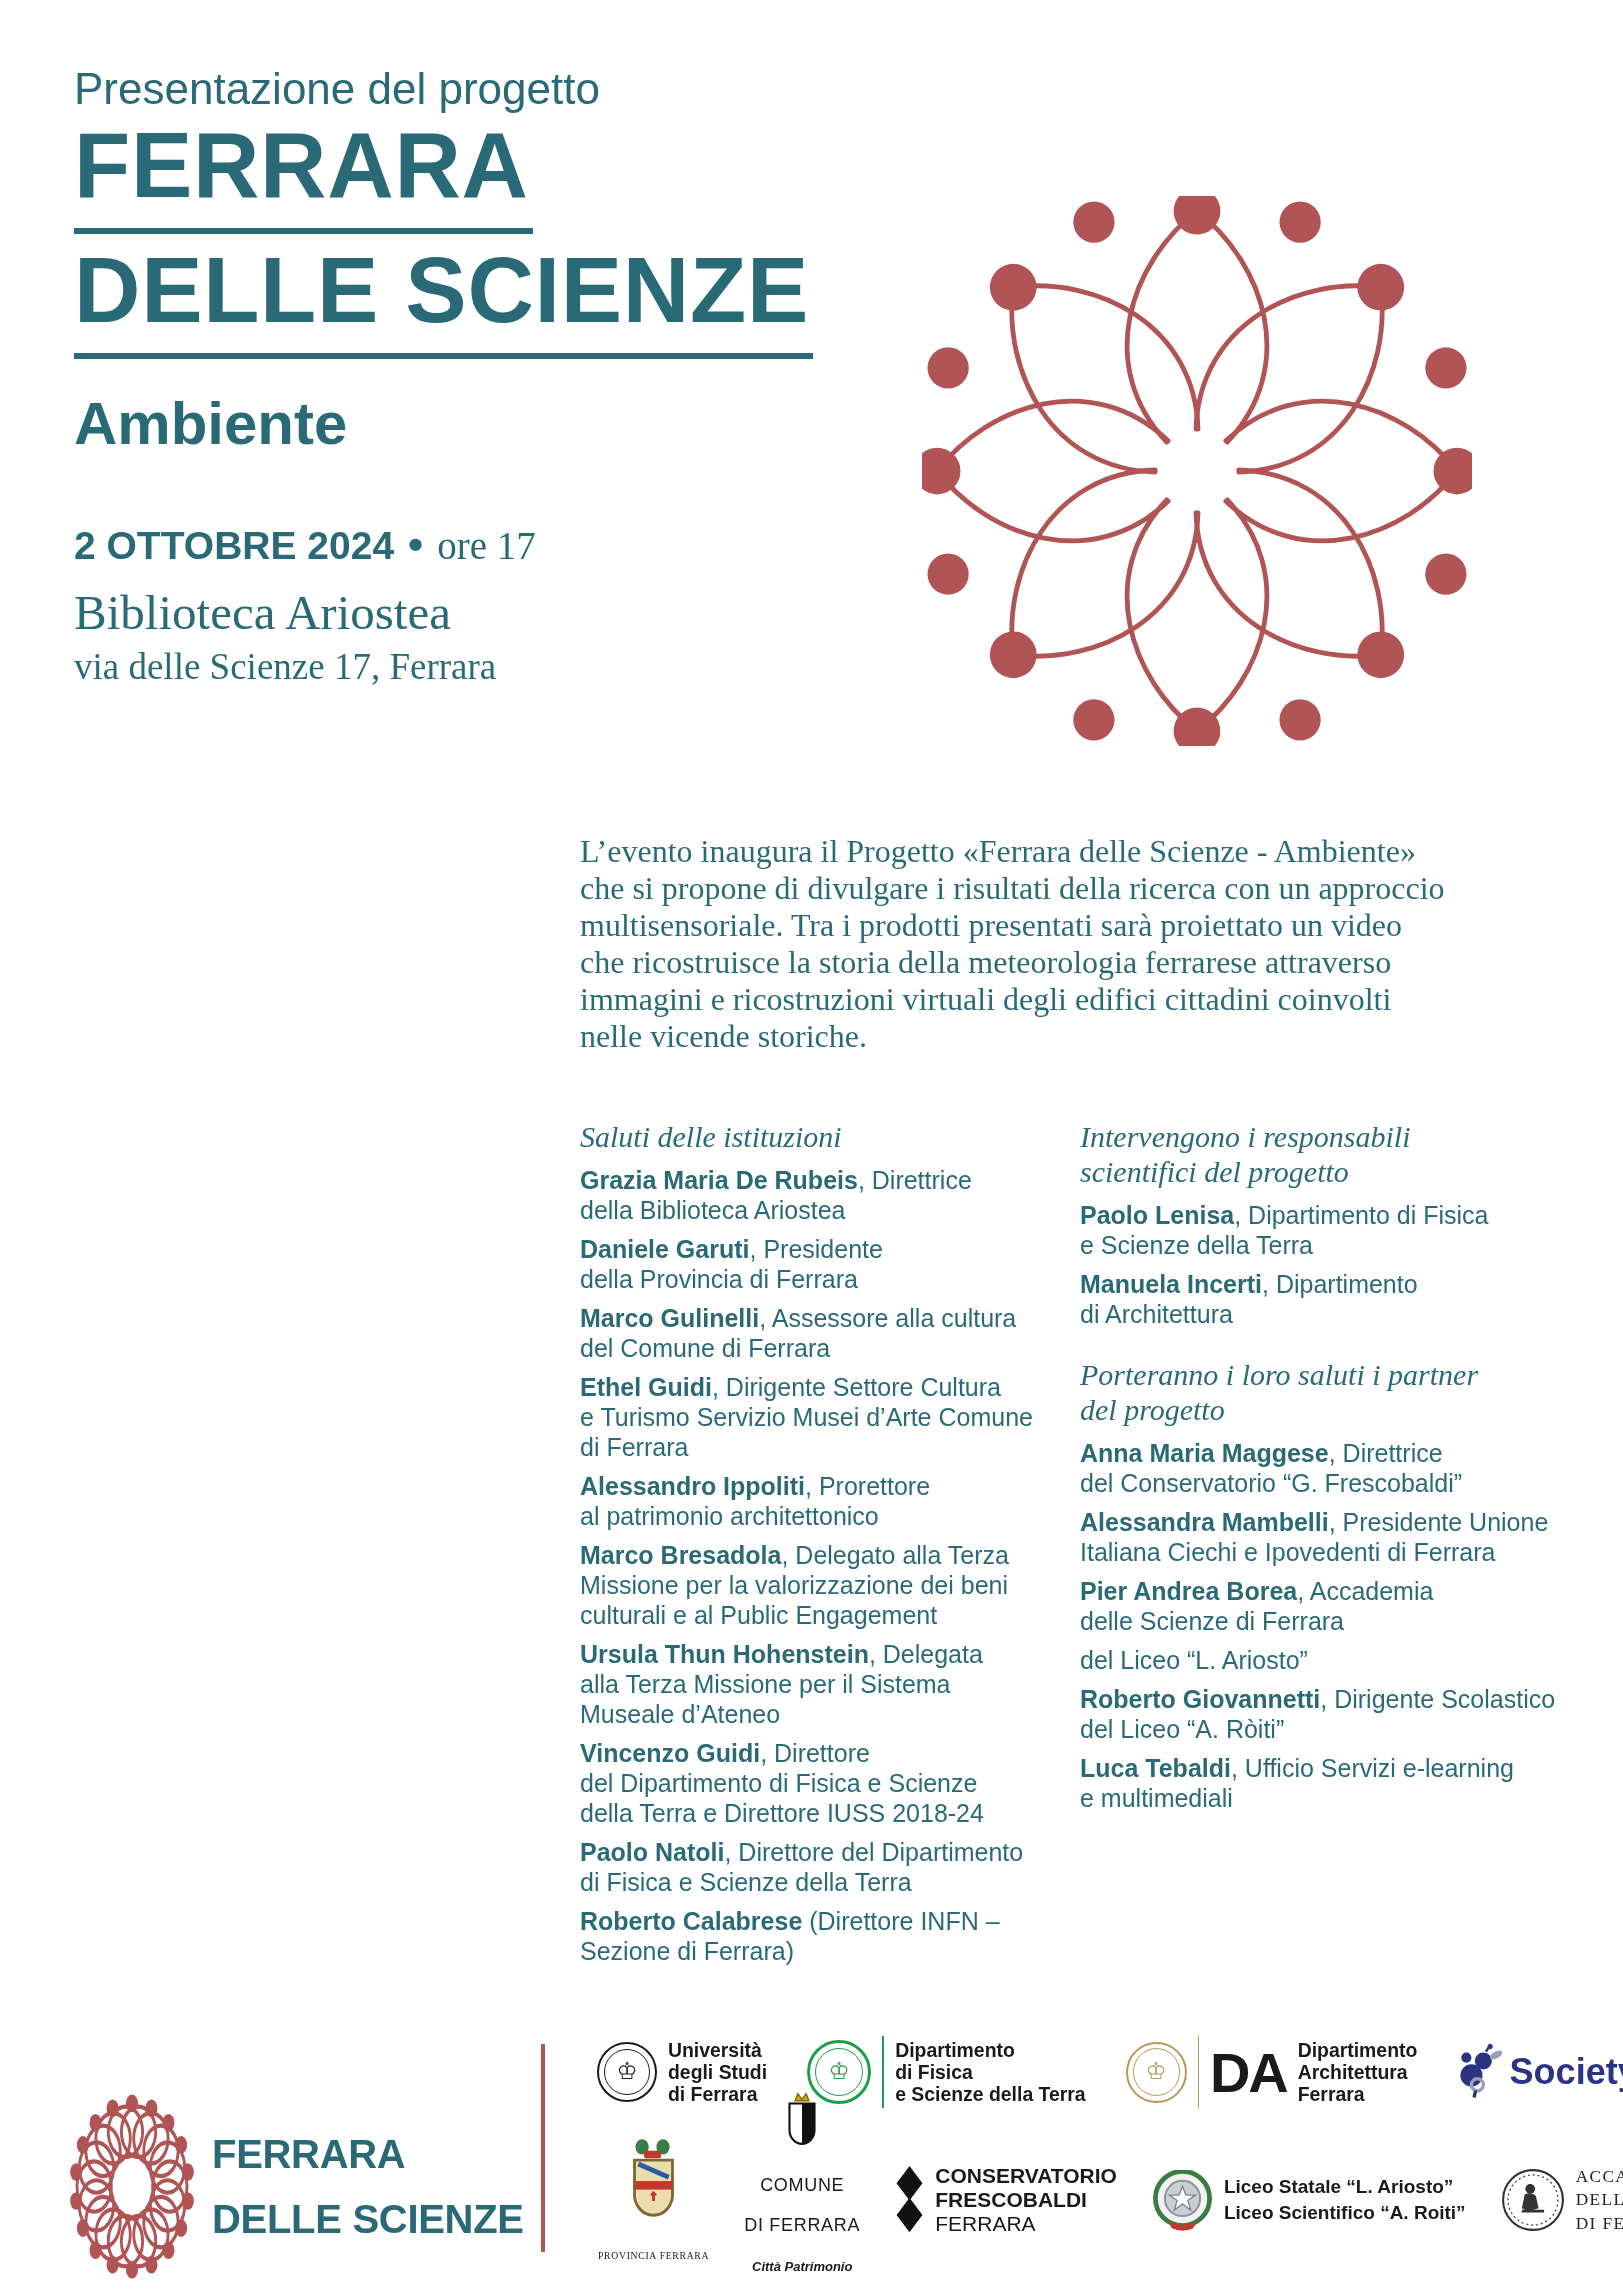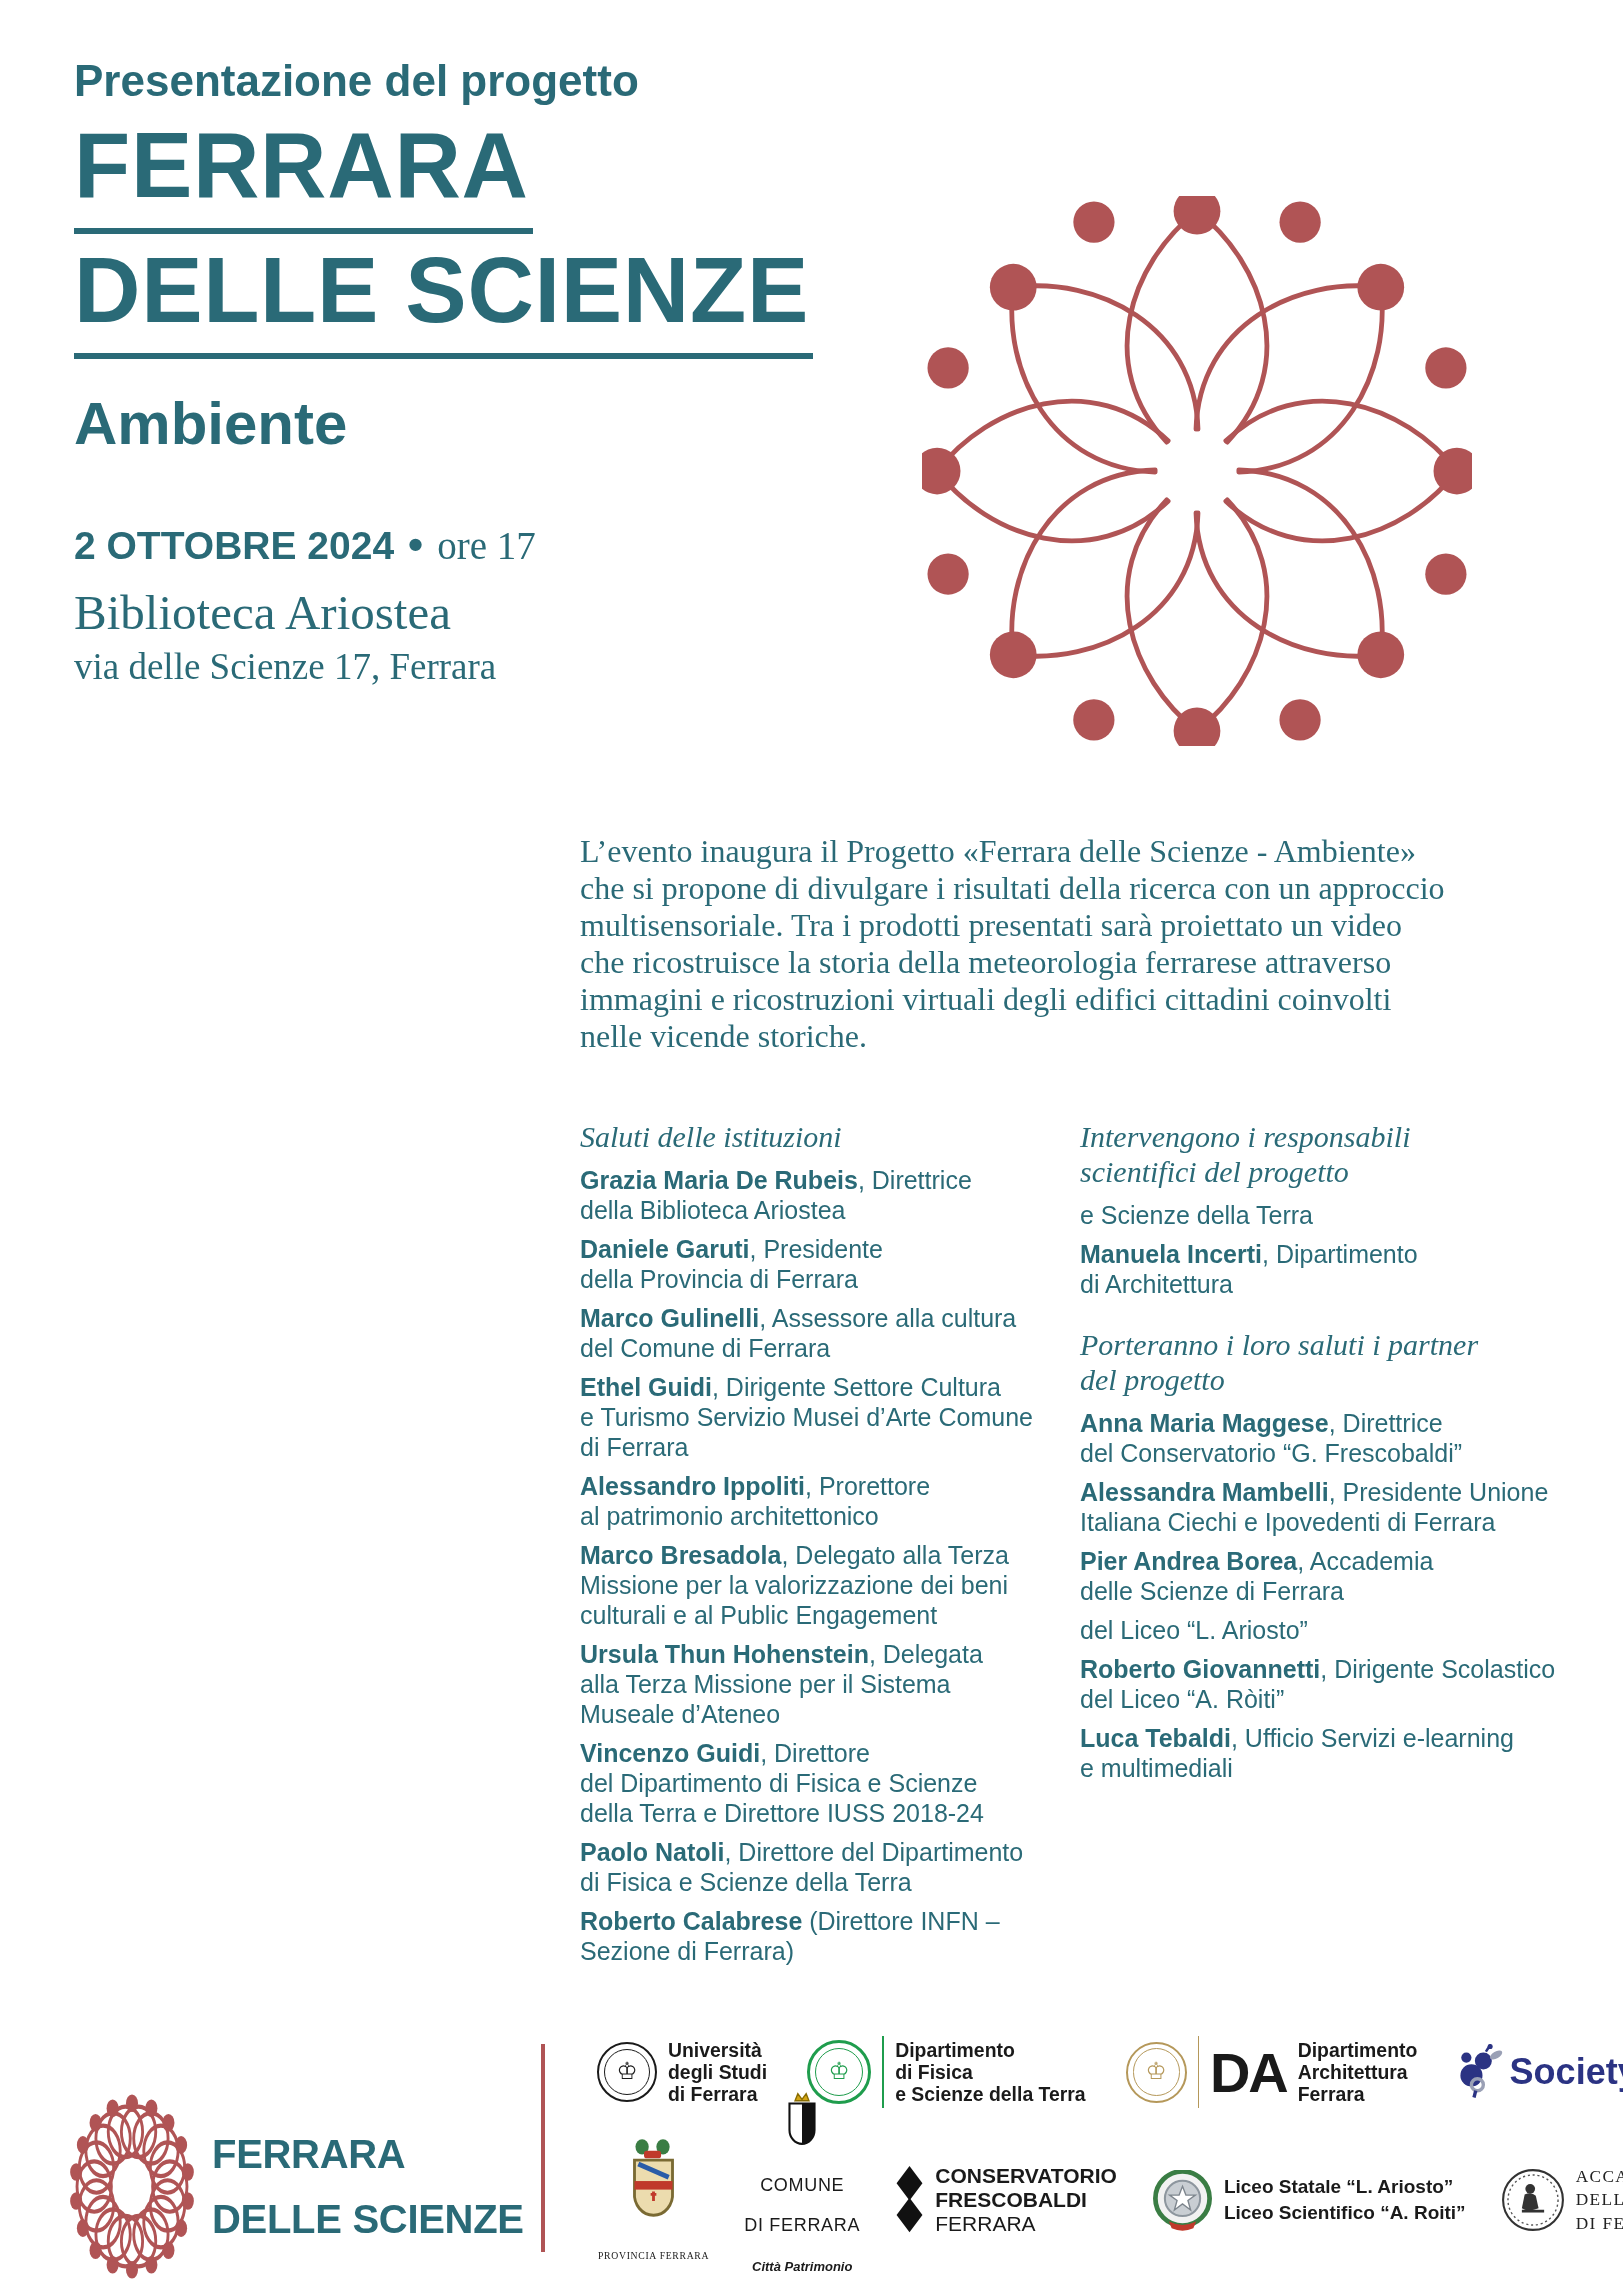--- a/index.html
+++ b/index.html
@@ -5,21 +5,21 @@
   :root{
     --teal:#2a6a77; --red:#b05455; --navy:#2b3383; --green:#1f9d4d;
     --gold:#b5985a; --ink:#1a1a1a; --gray:#555555;
   }
   *{margin:0;padding:0;box-sizing:border-box;}
   html,body{background:#ffffff;}
   .page{position:relative;width:1623px;height:2295px;background:#ffffff;overflow:hidden;
          font-family:"Liberation Sans",sans-serif;color:var(--teal);}
   .abs{position:absolute;}
 
-  .eyebrow{left:74px;top:56px;font-size:44px;font-weight:bold;color:var(--teal);}
+  .eyebrow{left:74px;top:64px;font-size:44px;font-weight:normal;color:var(--teal);}
   .title{left:74px;font-size:92px;font-weight:bold;line-height:1.02;letter-spacing:0.7px;
          color:var(--teal);display:inline-block;border-bottom:6.2px solid var(--teal);
          padding-bottom:15.3px;padding-right:4.2px;}
   .title1{top:119px;}
   .title2{top:244px;}
   .subtitle{left:74px;top:389px;font-size:60px;font-weight:bold;color:var(--teal);}
   .dateline{left:74px;top:520px;display:flex;align-items:baseline;gap:14px;}
   .date-bold{font-size:39px;font-weight:bold;color:var(--teal);}
   .date-dot{font-size:43px;font-weight:bold;color:var(--teal);}
   .date-time{font-family:"Liberation Serif",serif;font-size:39px;color:var(--teal);}
@@ -179,20 +179,21 @@
       </div>
   </div>
 
   <div class="abs col col-right">
     <div class="col-heading">
       <div class="hline">Intervengono i responsabili</div>
       <div class="hline">scientifici del progetto</div>
     </div>
     <div id="right-entries-1">
         <div class="entry">
+          <div class="eline"><strong>Paolo Lenisa</strong><span>, Dipartimento di Fisica</span></div>
           <div class="eline">e Scienze della Terra</div>
         </div>
         <div class="entry">
           <div class="eline"><strong>Manuela Incerti</strong><span>, Dipartimento</span></div>
           <div class="eline">di Architettura</div>
         </div>
       </div>
     <div class="col-heading heading2">
       <div class="hline">Porteranno i loro saluti i partner</div>
       <div class="hline">del progetto</div>

